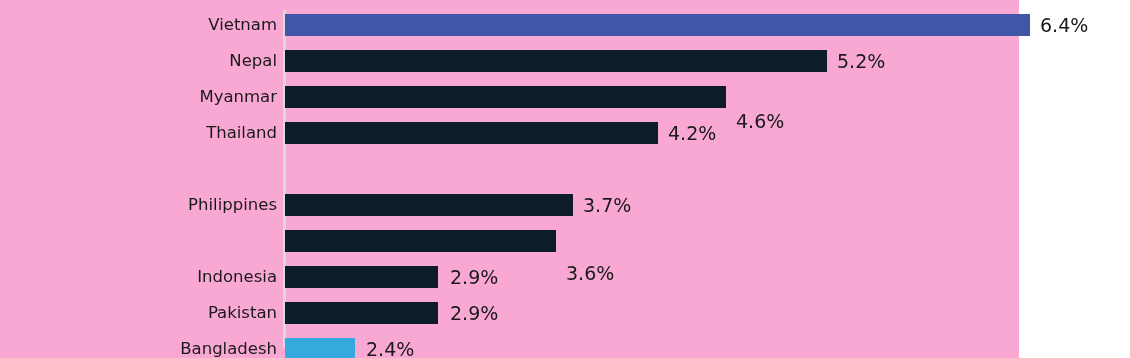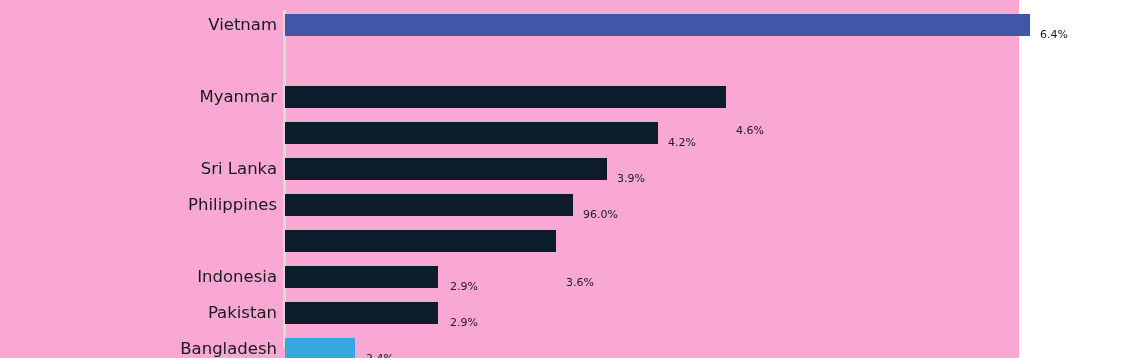--- a/index.html
+++ b/index.html
@@ -53,63 +53,64 @@
 
   .bar {
     position: absolute;
     left: 285px;
     top: 7px;
     height: 22px;
   }
 
   .value-label {
     position: absolute;
-    top: 10px;
+    top: 0;
     height: 36px;
     line-height: 36px;
-    font-size: 11px;
+    font-size: 19px;
     color: #1a1a1a;
     white-space: nowrap;
   }
 </style>
 </head>
 <body>
 
 <div id="chart-root">
 
   <div id="axis-spine"></div>
 
   <div class="bar-row" style="top:7px;">
     <div class="cat-label">Vietnam</div>
     <div class="bar" style="width:745px;background:#4156a6;"></div>
     <div class="value-label" style="left:1040px;">6.4%</div>
   </div>
 
+  <div class="bar-row" style="top:43px;">
+    <div class="cat-label">Nepal</div>
+    <div class="bar" style="width:542px;background:#0d1c2b;"></div>
+    <div class="value-label" style="left:837px;">5.2%</div>
+  </div>
 
   <div class="bar-row" style="top:79px;">
     <div class="cat-label">Myanmar</div>
     <div class="bar" style="width:441px;background:#0d1c2b;"></div>
     <div class="value-label" style="left:736px;margin-top:24px;">4.6%</div>
   </div>
 
   <div class="bar-row" style="top:115px;">
+    <div class="cat-label">Thailand</div>
     <div class="bar" style="width:373px;background:#0d1c2b;"></div>
     <div class="value-label" style="left:668px;">4.2%</div>
   </div>
 
-  <div class="bar-row" style="top:151px;">
-    <div class="cat-label">Sri Lanka</div>
-    <div class="bar" style="width:322px;background:#0d1c2b;"></div>
-    <div class="value-label" style="left:617px;">3.9%</div>
-  </div>
 
   <div class="bar-row" style="top:187px;">
     <div class="cat-label">Philippines</div>
     <div class="bar" style="width:288px;background:#0d1c2b;"></div>
-    <div class="value-label" style="left:583px;">96.0%</div>
+    <div class="value-label" style="left:583px;">3.7%</div>
   </div>
 
   <div class="bar-row" style="top:223px;">
     <div class="bar" style="width:271px;background:#0d1c2b;"></div>
     <div class="value-label" style="left:566px;margin-top:32px;">3.6%</div>
   </div>
 
   <div class="bar-row" style="top:259px;">
     <div class="cat-label">Indonesia</div>
     <div class="bar" style="width:153px;background:#0d1c2b;"></div>

